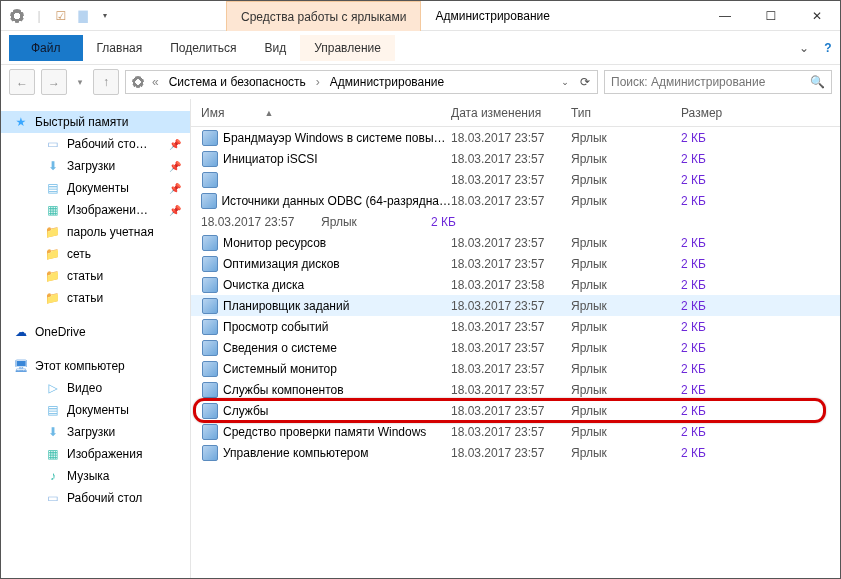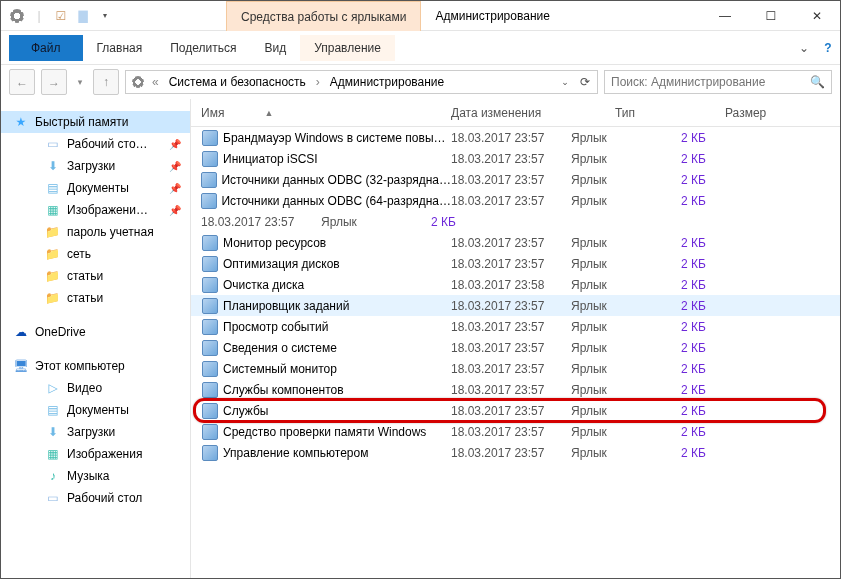--- a/index.html
+++ b/index.html
@@ -56,21 +56,21 @@
 .doc { color: #6fb9e6; }
 .dl { color: #6fb9e6; }
 .img { color: #3dbfae; }
 .music { color: #3dbfae; }
 
 
 .filepane { flex: 1; display: flex; flex-direction: column; overflow: hidden; }
 .cols { display: flex; height: 28px; align-items: center; border-bottom: 1px solid #e5e5e5; color: #545454; padding-left: 10px; }
 .cols .c1 { width: 250px; display: flex; align-items: center; gap: 40px; }
 .cols .c2 { width: 120px; }
-.cols .c3 { width: 110px; margin-left: 44px; }
+.cols .c3 { width: 110px; }
 .cols .c4 { width: 80px; text-align: left; padding-right: 20px; }
 .sort-ind { color: #777; font-size: 9px; }
 
 .rows { flex: 1; overflow-y: auto; }
 .row { display: flex; align-items: center; height: 21px; padding-left: 10px; color: #000; position: relative; }
 .row .ricon { width: 18px; height: 16px; margin-right: 4px; display: inline-flex; align-items: center; justify-content: center; }
 .row .rc1 { width: 250px; display: flex; align-items: center; white-space: nowrap; overflow: hidden; }
 .row .rc2 { width: 120px; color: #545454; }
 .row .rc3 { width: 110px; color: #545454; }
 .row .rc4 { width: 80px; text-align: left; padding-right: 20px; color: #6d28d9; }
@@ -255,21 +255,20 @@
             </div>
             <div class="rc2">18.03.2017 23:57</div>
             <div class="rc3">Ярлык</div>
             <div class="rc4">2 КБ</div>
           </div>
           <div class="row">
             <div class="rc1">
               <span class="ricon">
                 <span class="fi"></span>
               </span>
-              <span>Источники данных ODBC (32-разрядна…</span>
             </div>
             <div class="rc2">18.03.2017 23:57</div>
             <div class="rc3">Ярлык</div>
             <div class="rc4">2 КБ</div>
           </div>
           <div class="row">
             <div class="rc1">
               <span class="ricon">
                 <span class="fi"></span>
               </span>

